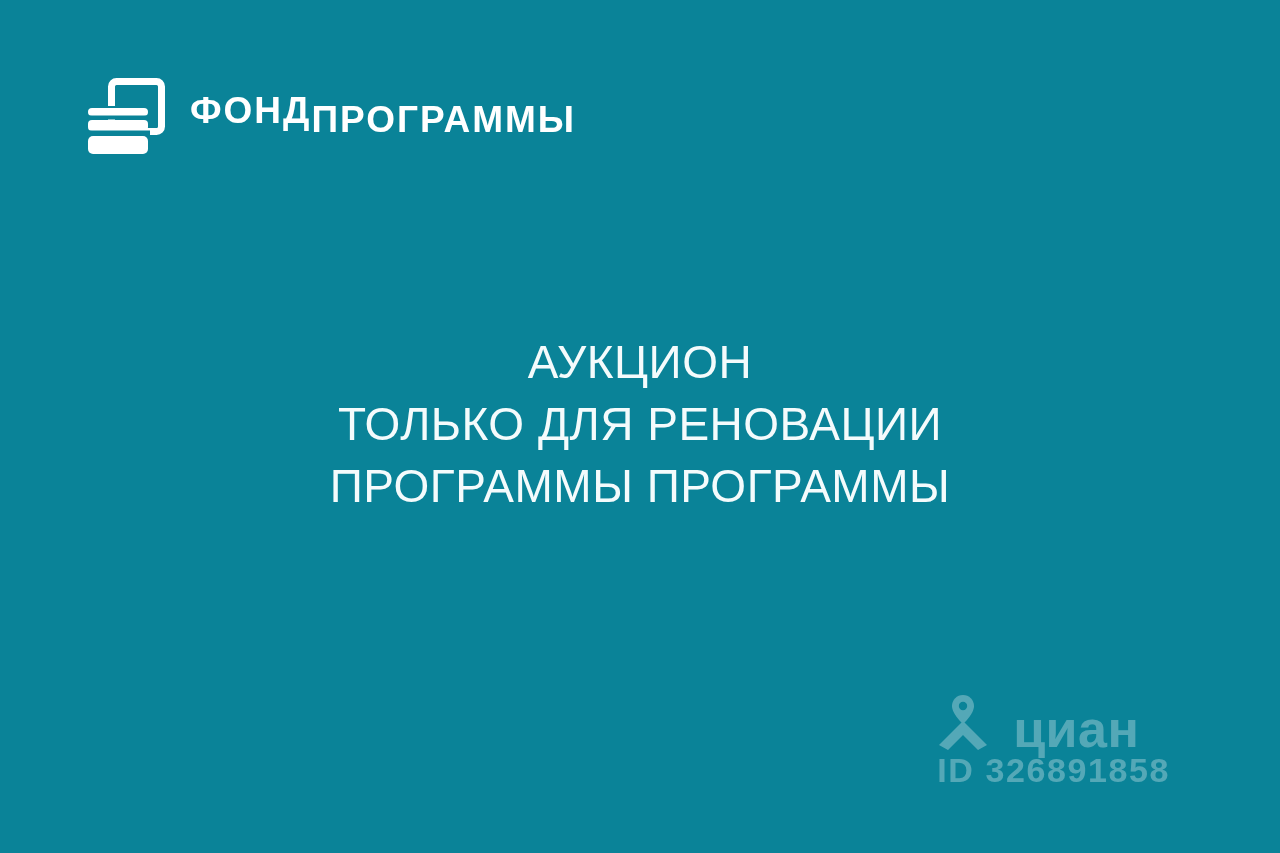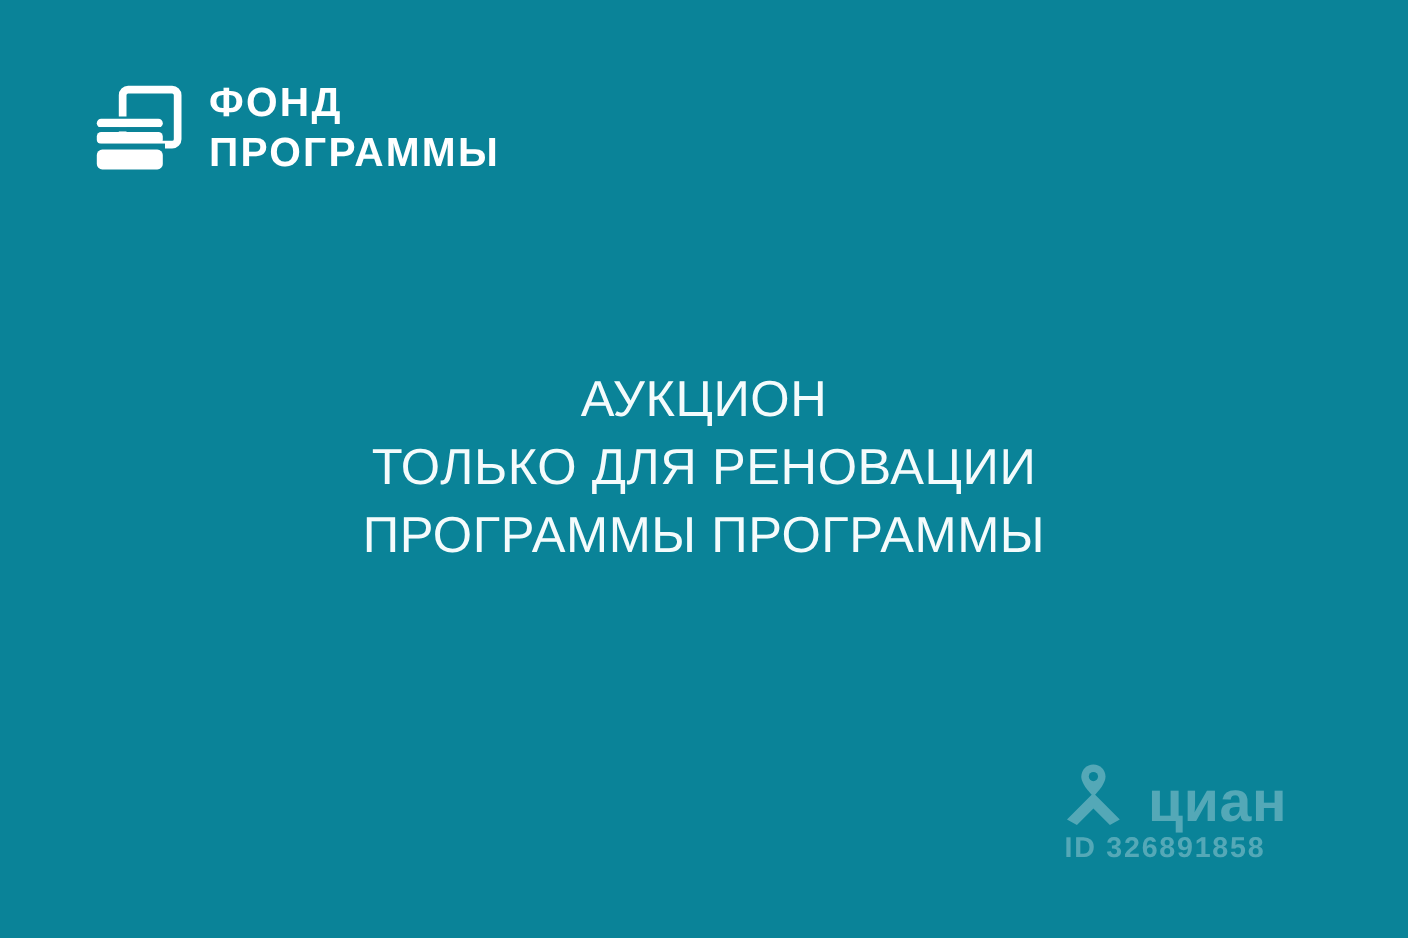--- a/index.html
+++ b/index.html
@@ -29,21 +29,21 @@
   .brand-mark {
     position: relative;
     width: 90px;
     height: 92px;
     flex: 0 0 auto;
   }
   .brand-mark svg { display: block; }
 
   .brand-word {
     display: flex;
-    flex-direction: column;
+    flex-direction: row;
     justify-content: center;
     line-height: 1.0;
     padding-top: 2px;
   }
   .brand-word .line {
     color: #ffffff;
     font-weight: 700;
     font-size: 37px;
     letter-spacing: 2.0px;
     white-space: nowrap;
@@ -88,21 +88,21 @@
     color: #ffffff;
     font-size: 52px;
     font-weight: 700;
     line-height: 44px;
     letter-spacing: 0.5px;
   }
   .wm-id {
     margin-top: 4px;
     text-align: left;
     color: #ffffff;
-    font-size: 26px;
+    font-size: 34px;
     font-weight: 700;
     letter-spacing: 1.6px;
     line-height: 30px;
   }
 </style>
 </head>
 <body>
 
 <div class="banner" style="background: rgb(10, 131, 152);">
 

